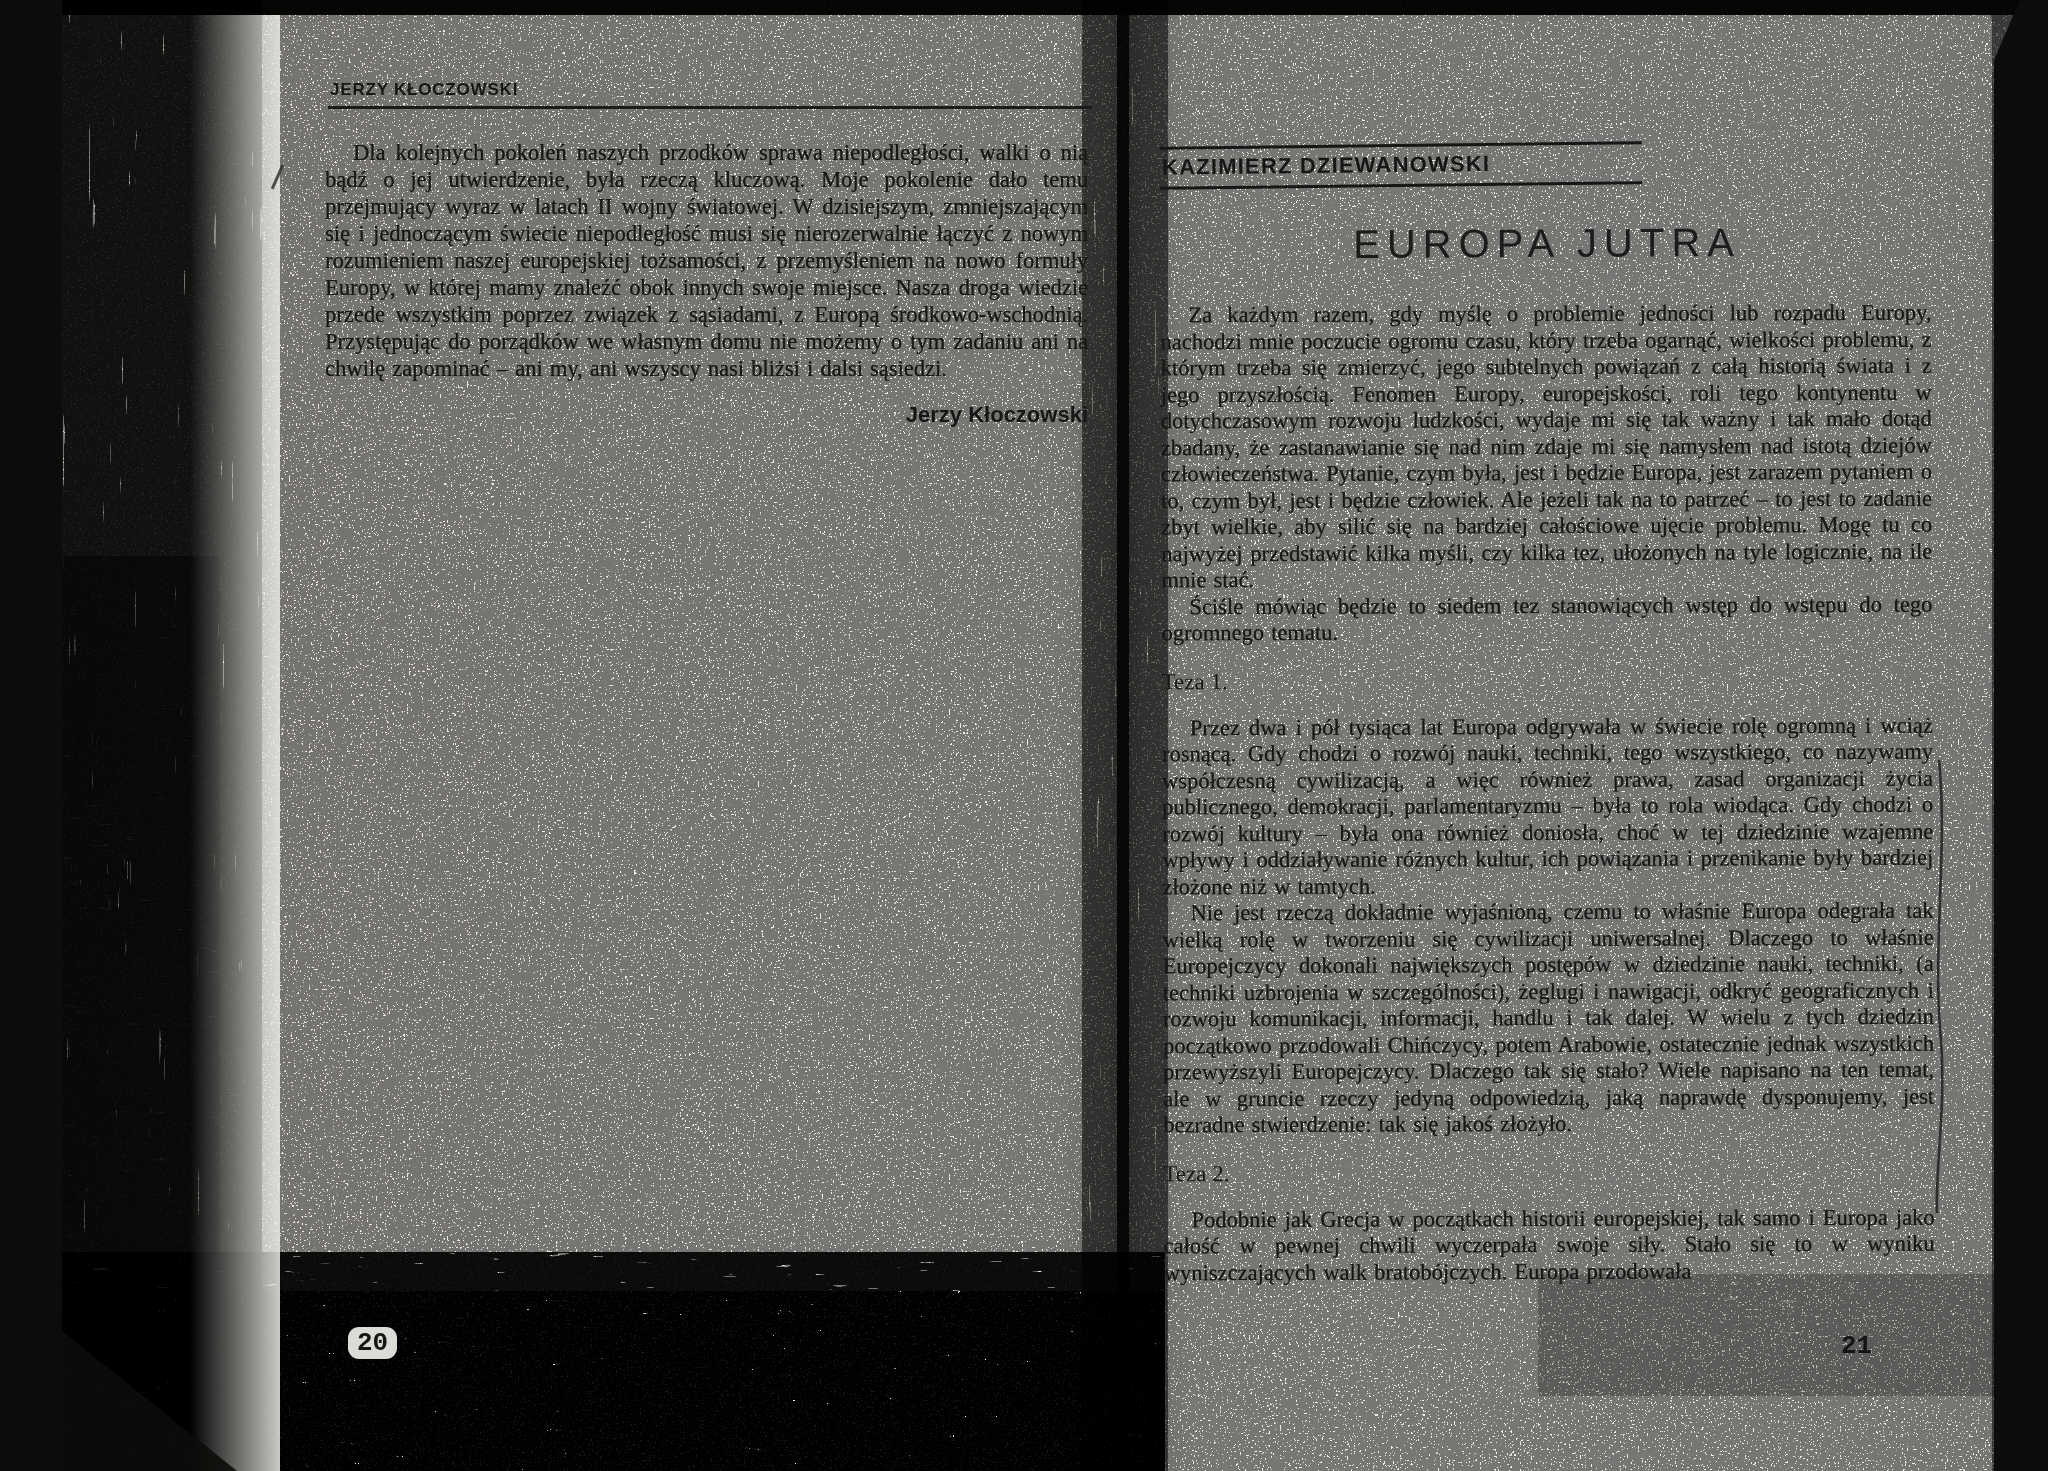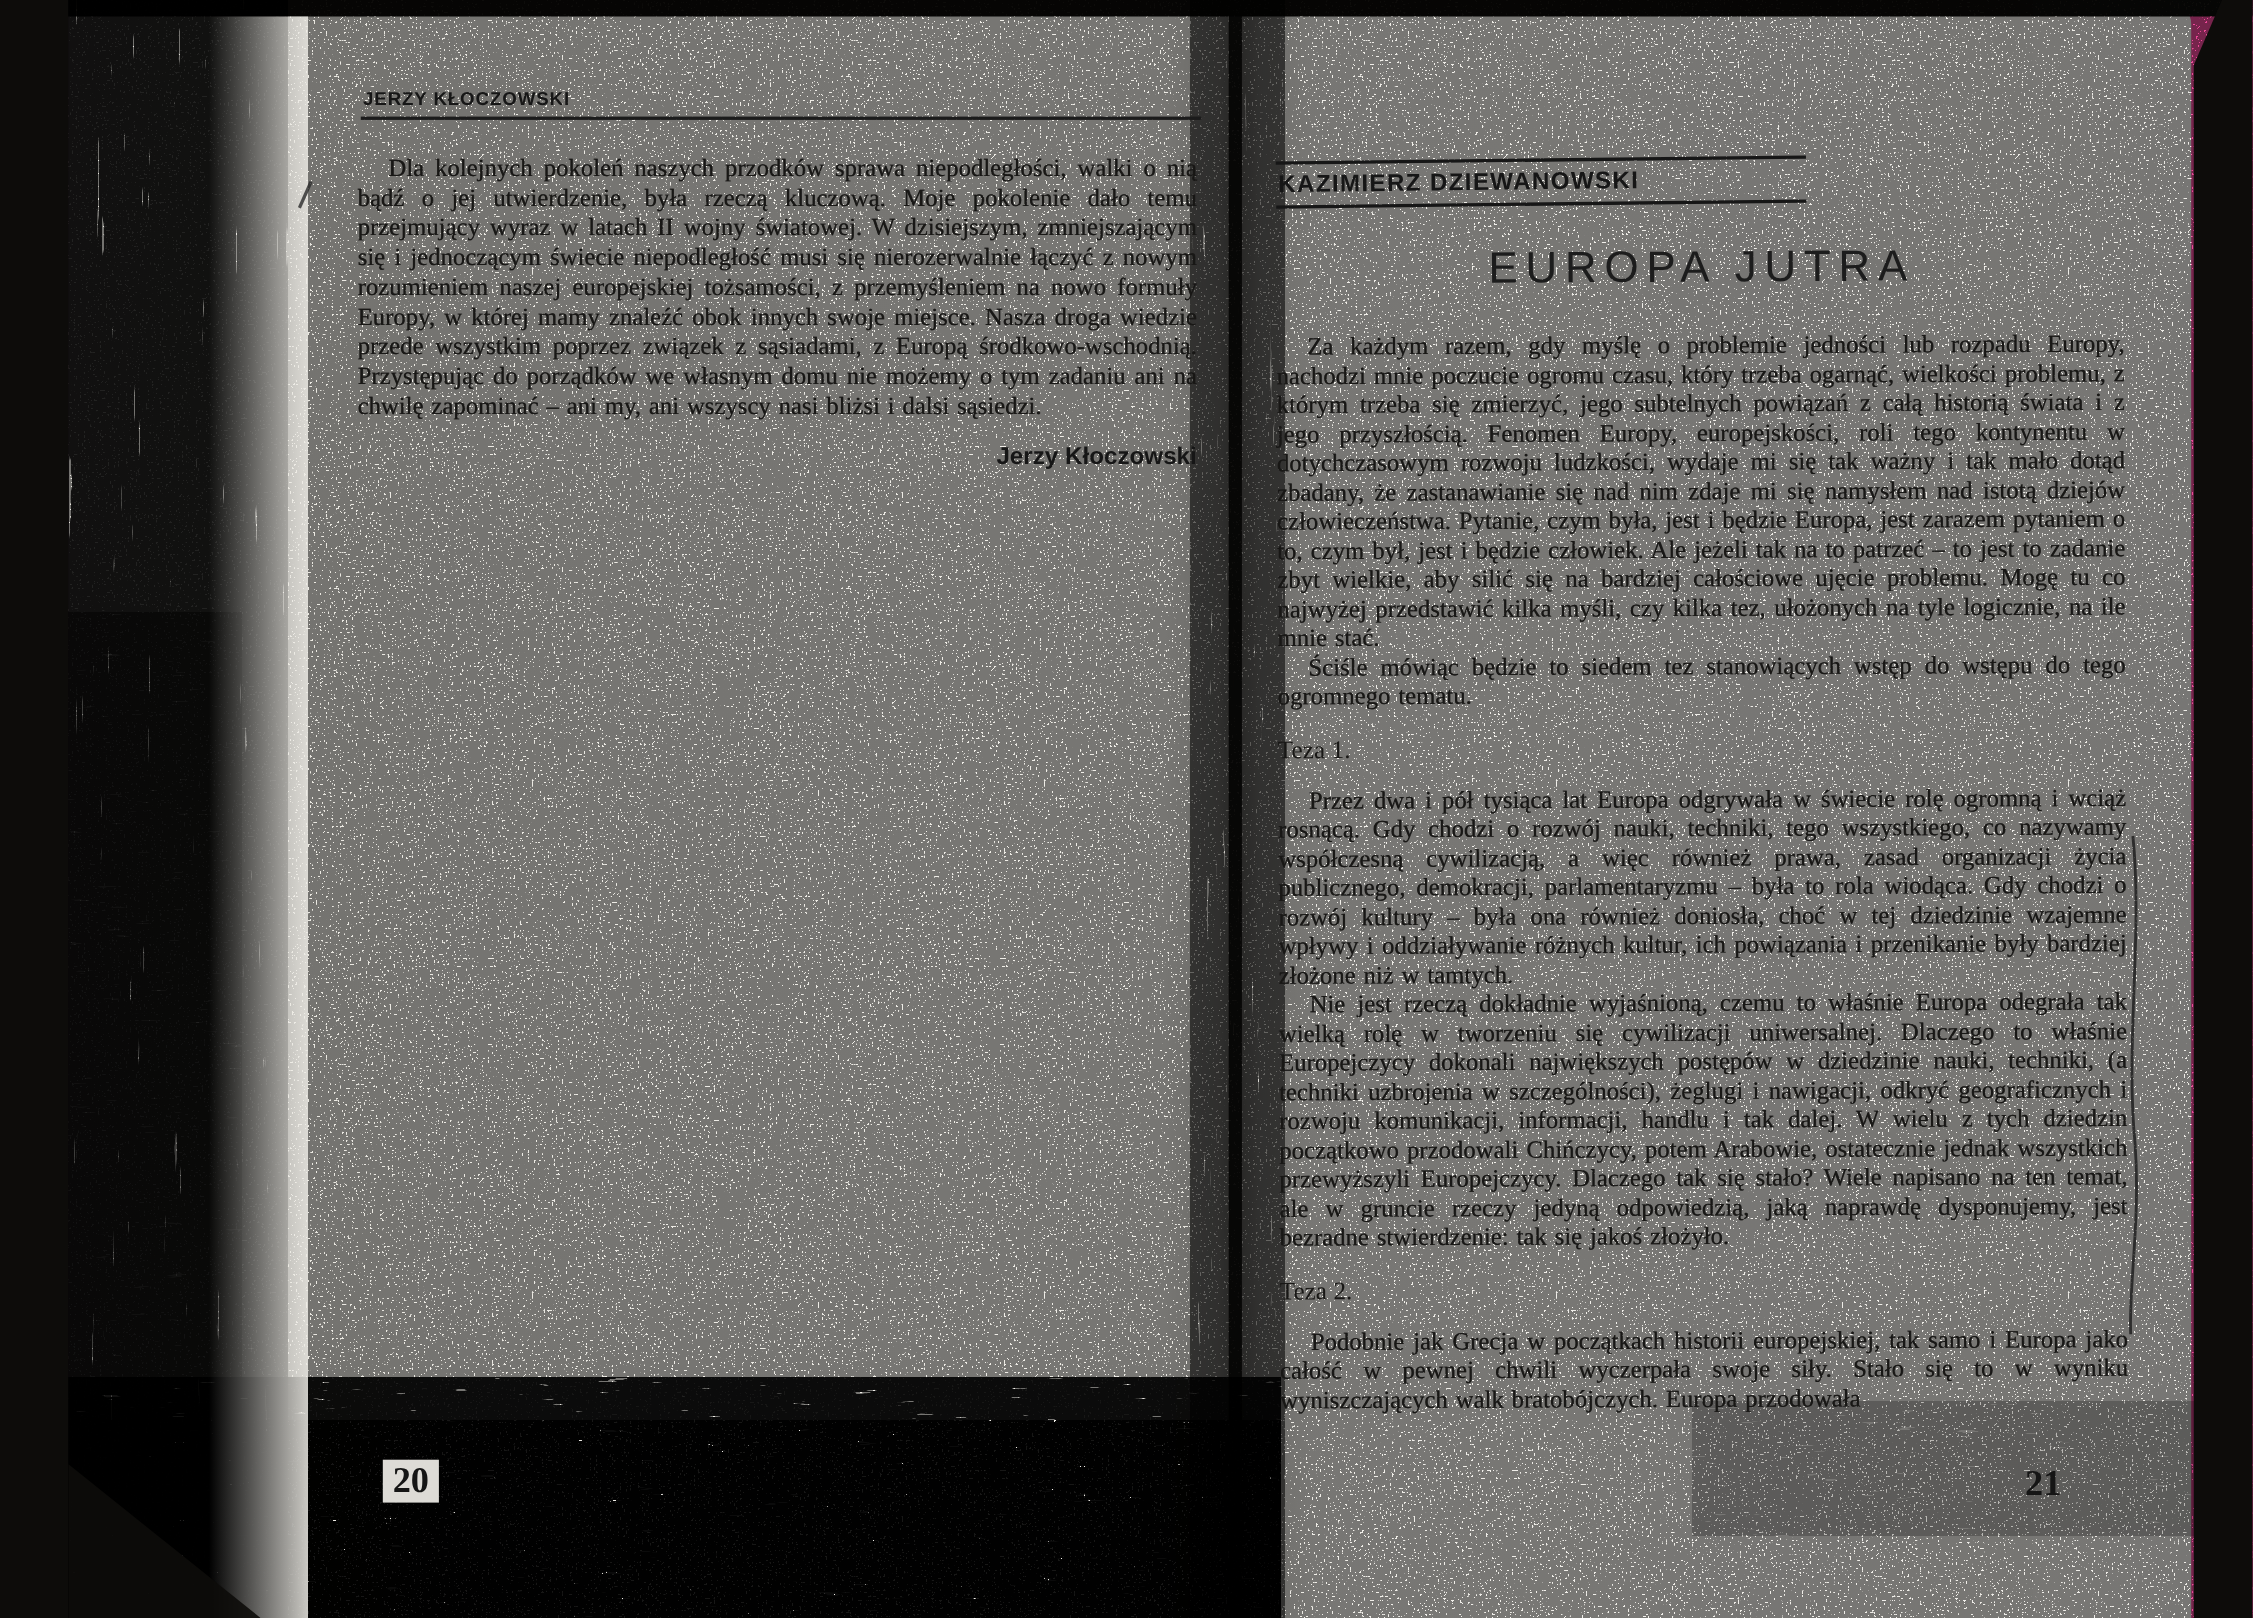--- a/index.html
+++ b/index.html
@@ -1,18 +1,18 @@
 <!DOCTYPE html>
 <html style="--paper: #efede7; --ink: #1a1a1a;"><head>
 <meta charset="utf-8">
 <style>
   html,body{margin:0;padding:0;background:#0a0a0a;}
   .canvas{
     position:relative;width:2048px;height:1471px;overflow:hidden;
-    background:#ec4899;
+    background:#737373;
     font-family:"Liberation Serif",serif;
     color:var(--ink,#1a1a1a);
   }
   
   .paper{
     position:absolute;left:62px;top:0;width:1930px;height:1471px;
     background:linear-gradient(to right,#e9e7e0 0%,#efede7 30%,#f1efe9 52%,#f2f0eb 70%,#efede8 100%);
     border-top-right-radius:22px;
   }
   
@@ -43,22 +43,22 @@
     margin:0;font-size:22.5px;line-height:27px;text-align:justify;
     color:#181715;text-shadow:.35px 0 0 rgba(20,20,20,.75);
     word-spacing:1.5px;
   }
   .indent{text-indent:28px;}
   .signature{
     margin-top:20px;text-align:right;
     font-family:"Liberation Sans",sans-serif;font-weight:bold;font-size:22px;color:#161616;
   }
   .pagenum{
-    font-family:Liberation Serif, serif;font-weight:bold;font-size:33px;color:#151515;
-    background:rgba(240,238,232,.92);padding:1px 9px;z-index:7;position:absolute;
+    font-family:Liberation Mono, monospace;font-weight:bold;font-size:26px;color:#151515;
+    background:rgba(240,238,232,.92);padding:1px 9px;z-index:7;position:absolute;border-radius:11px;
   }
   .pagenum-left{left:348px;top:1327px;}
   .pagenum-right{left:1832px;top:1330px;background:transparent;}
   
   .authorblock{
     left:1160px;top:144px;width:482px;z-index:6;position:absolute;
     transform:rotate(-.65deg);
   }
   .authorblock .rule{height:3px;background:#161616;}
   .authorname{

